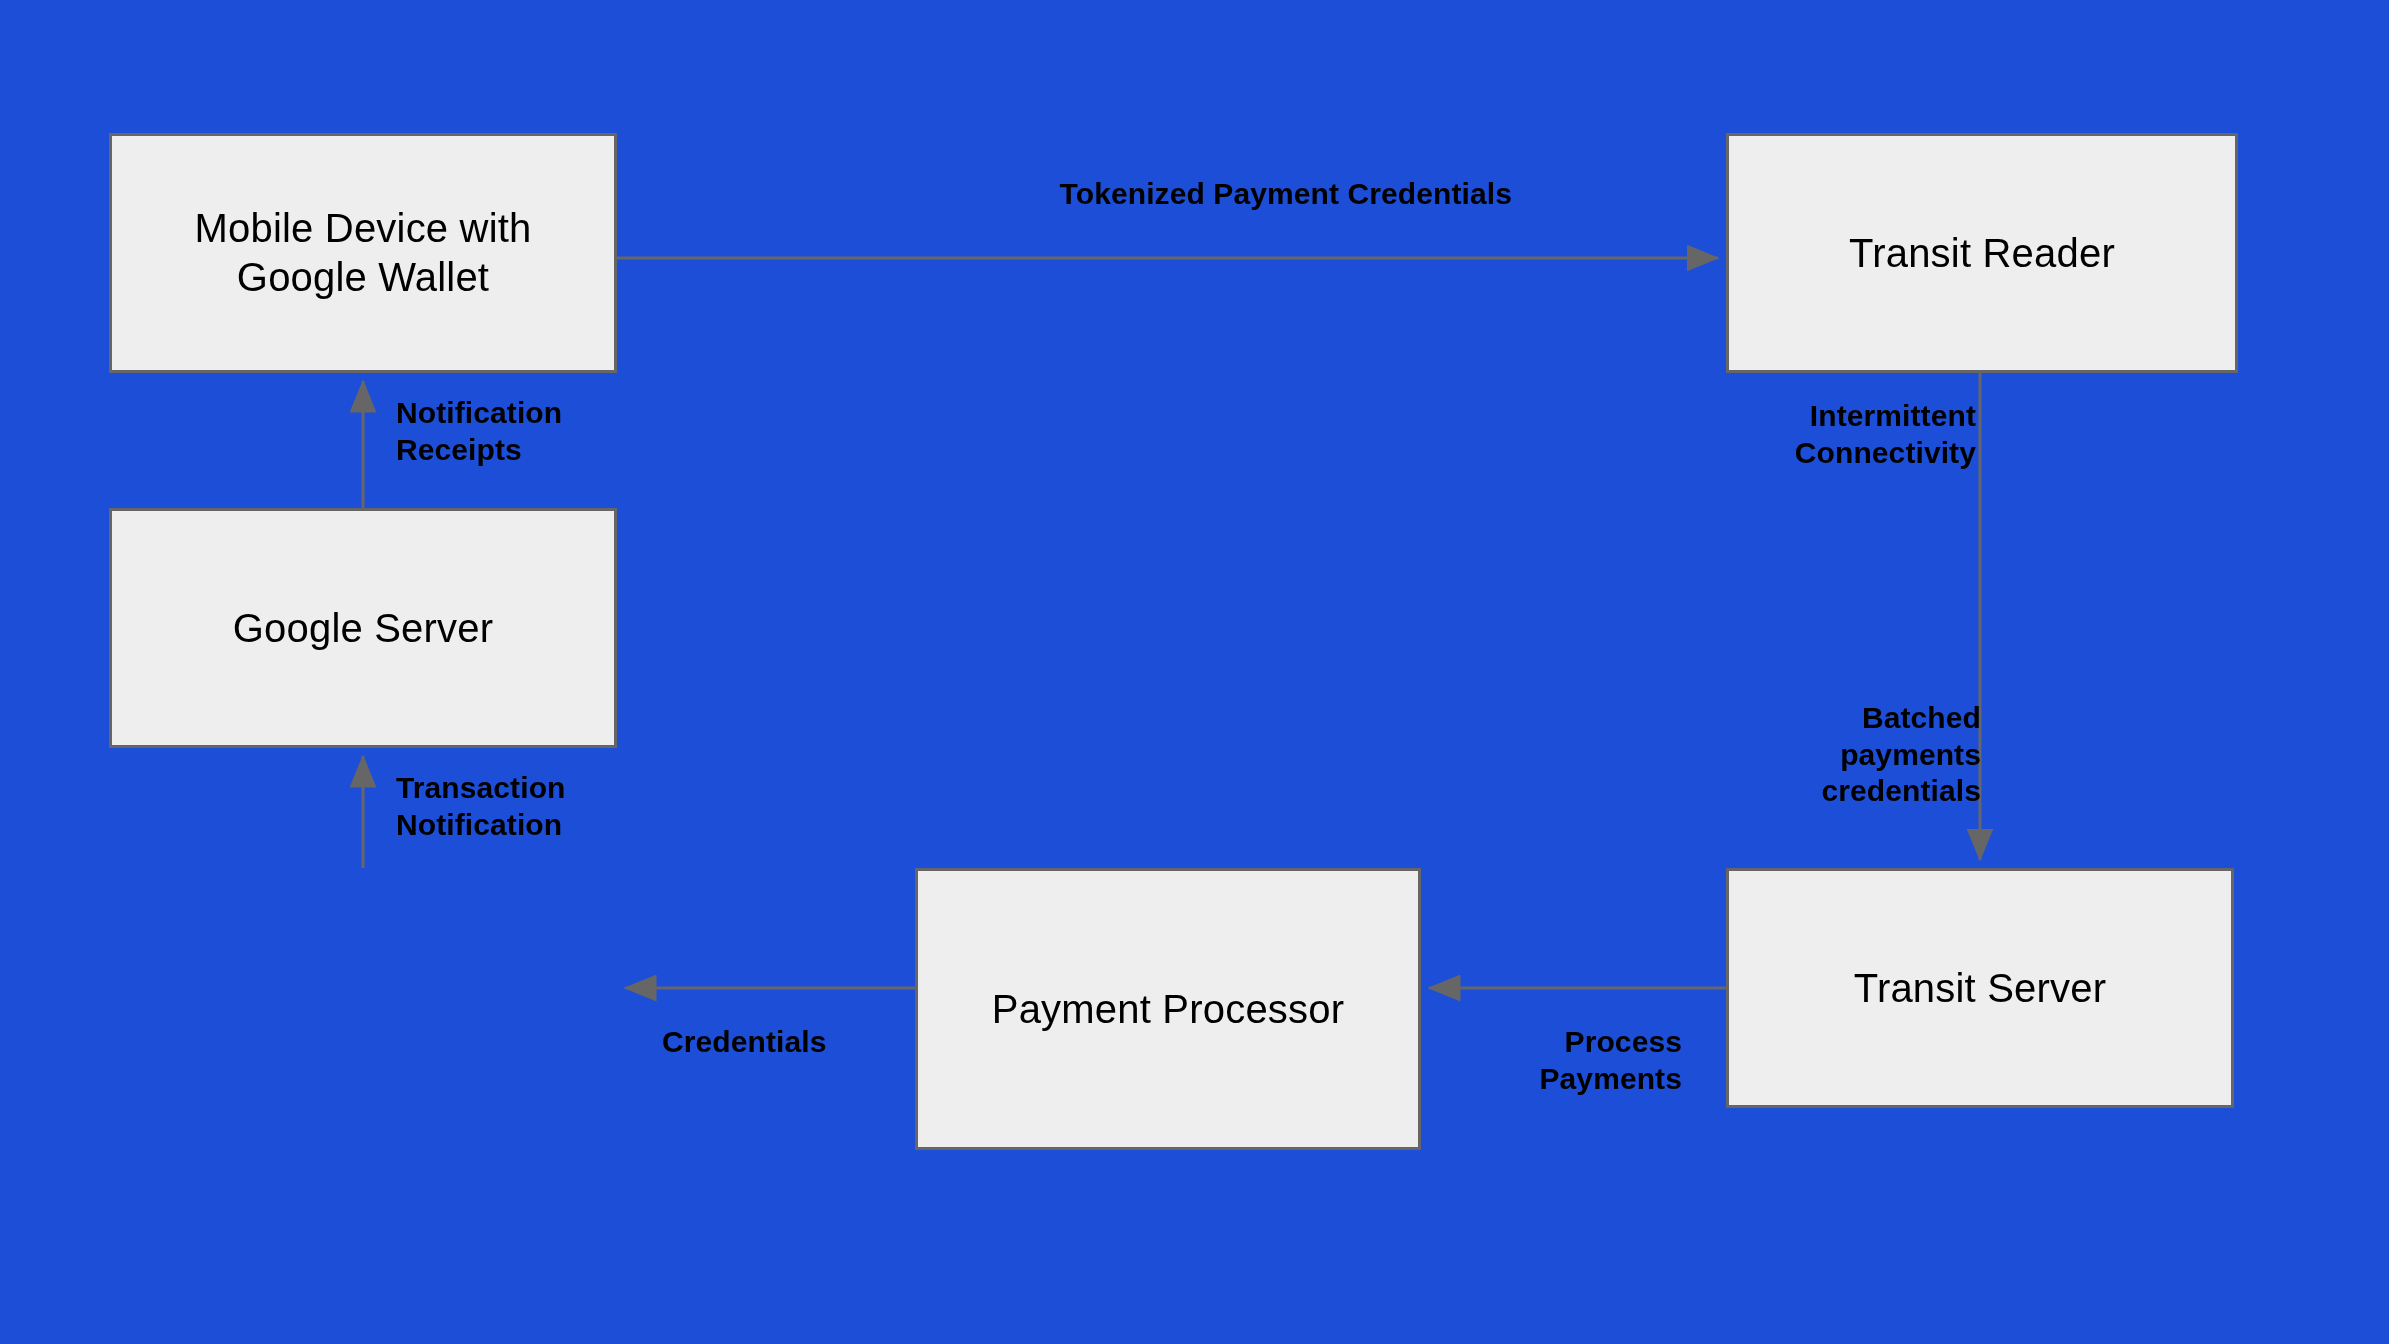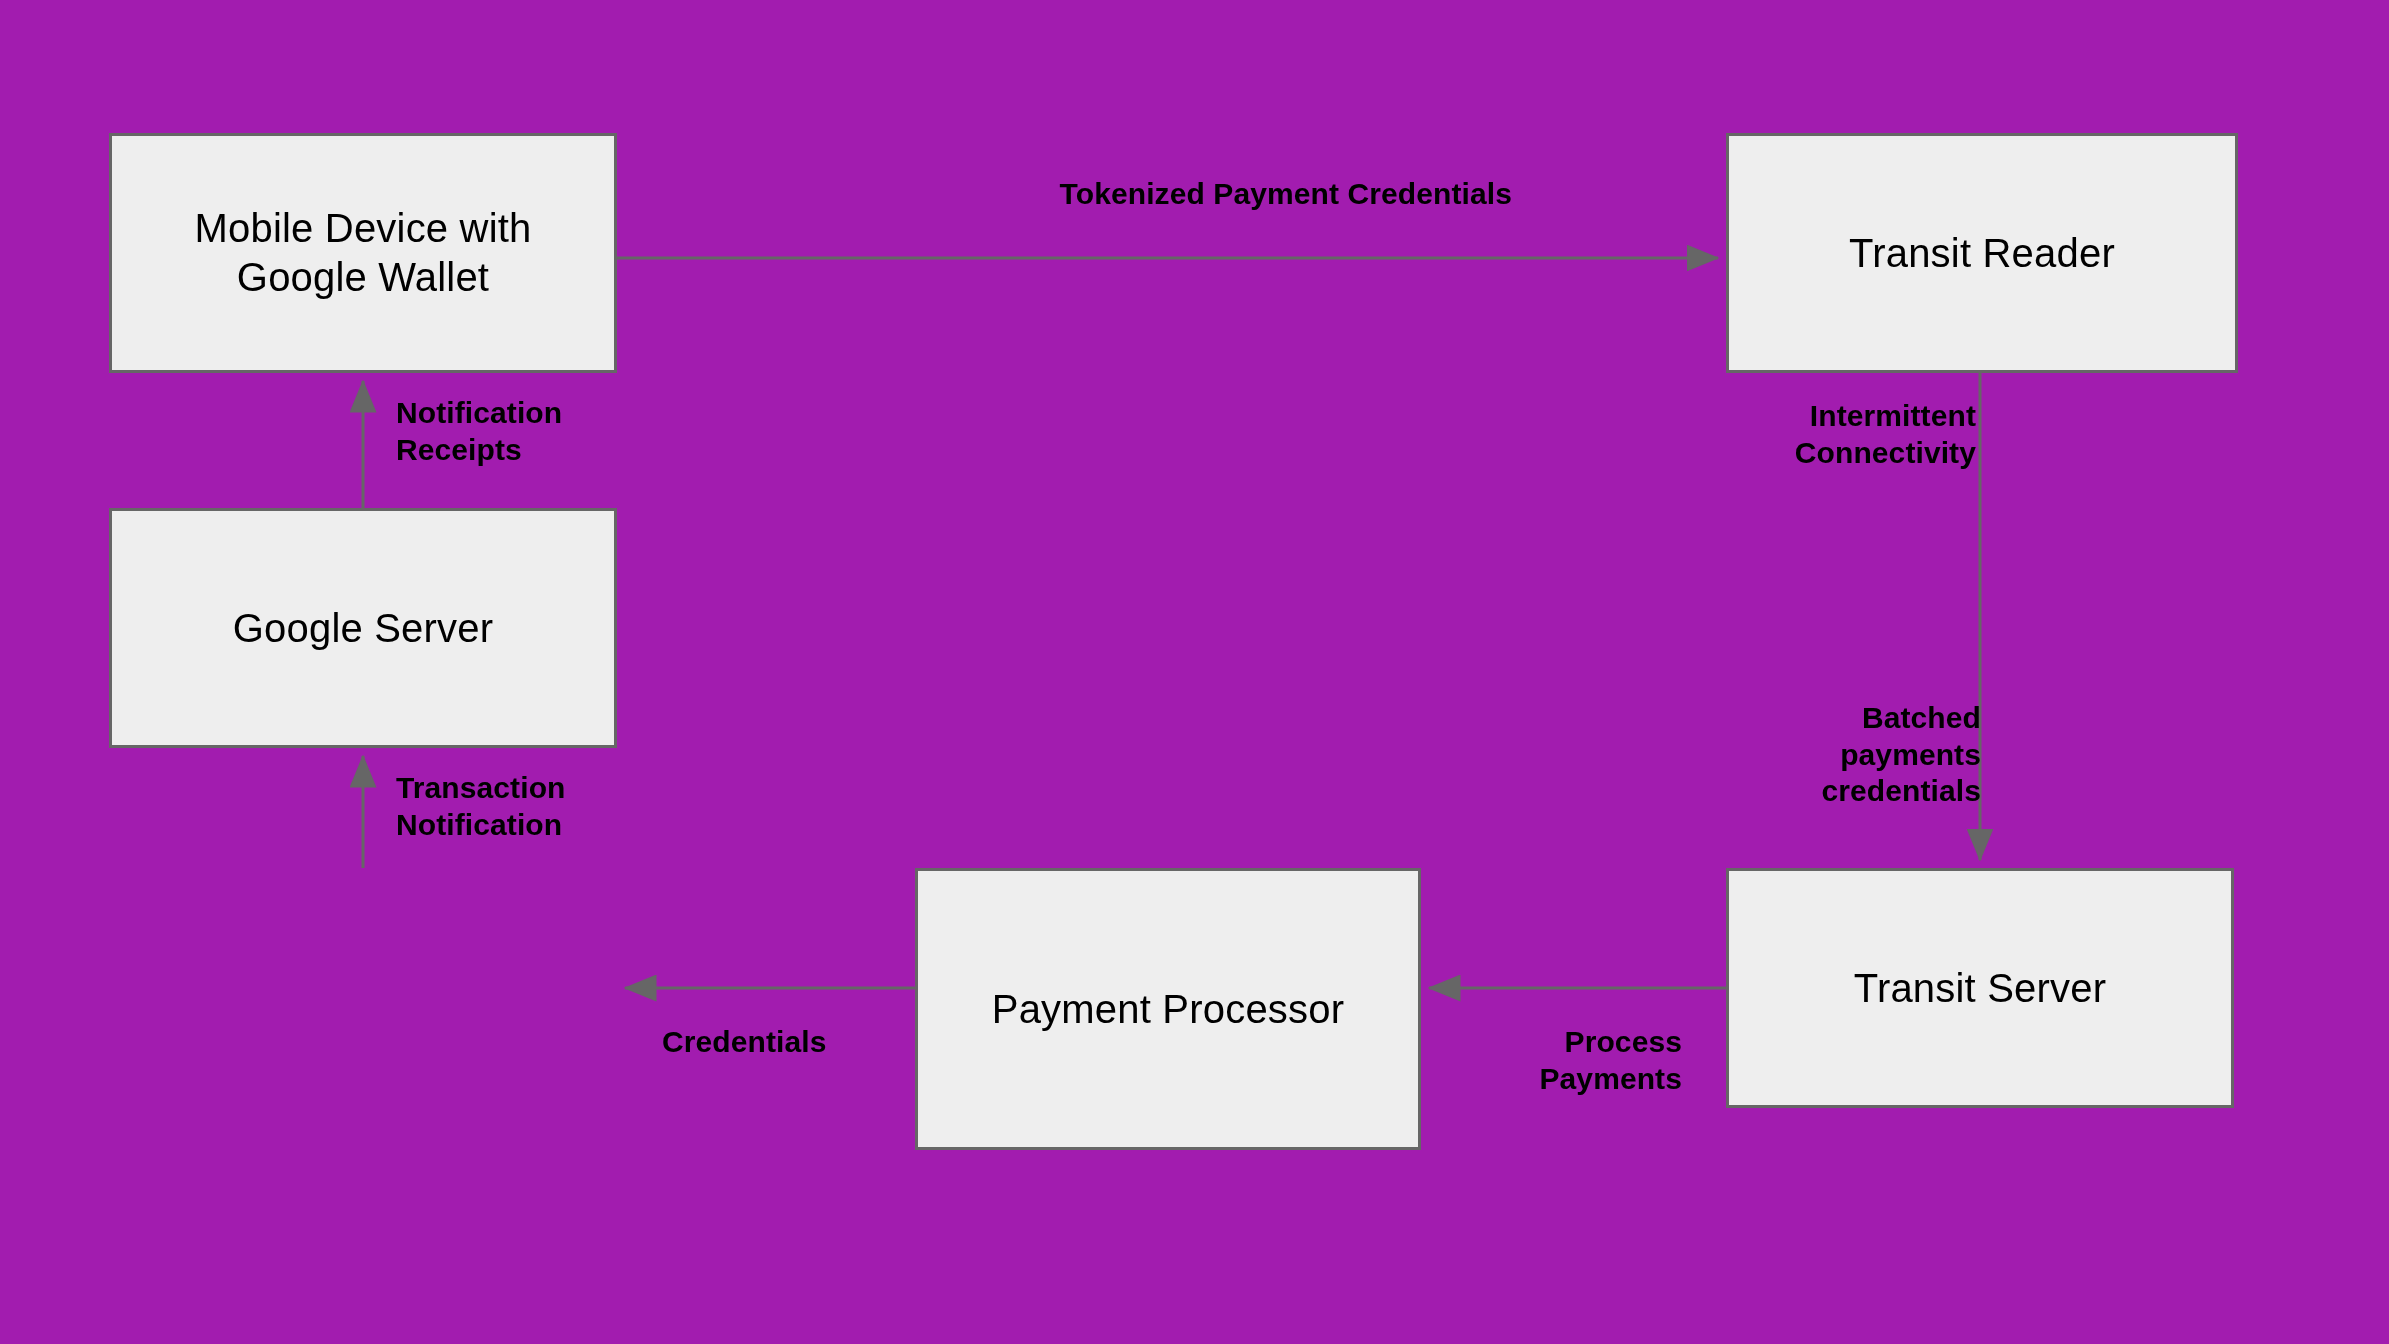--- a/index.html
+++ b/index.html
@@ -8,21 +8,21 @@
     padding: 0;
     background: #ffffff;
   }
   body {
     font-family: "Liberation Sans", "DejaVu Sans", sans-serif;
   }
   #canvas {
     position: relative;
     width: 2389px;
     height: 1344px;
-    background: #a21caf;
+    background: #1d4ed8;
     overflow: hidden;
   }
   #edges {
     position: absolute;
     left: 0;
     top: 0;
     width: 2389px;
     height: 1344px;
     pointer-events: none;
   }

